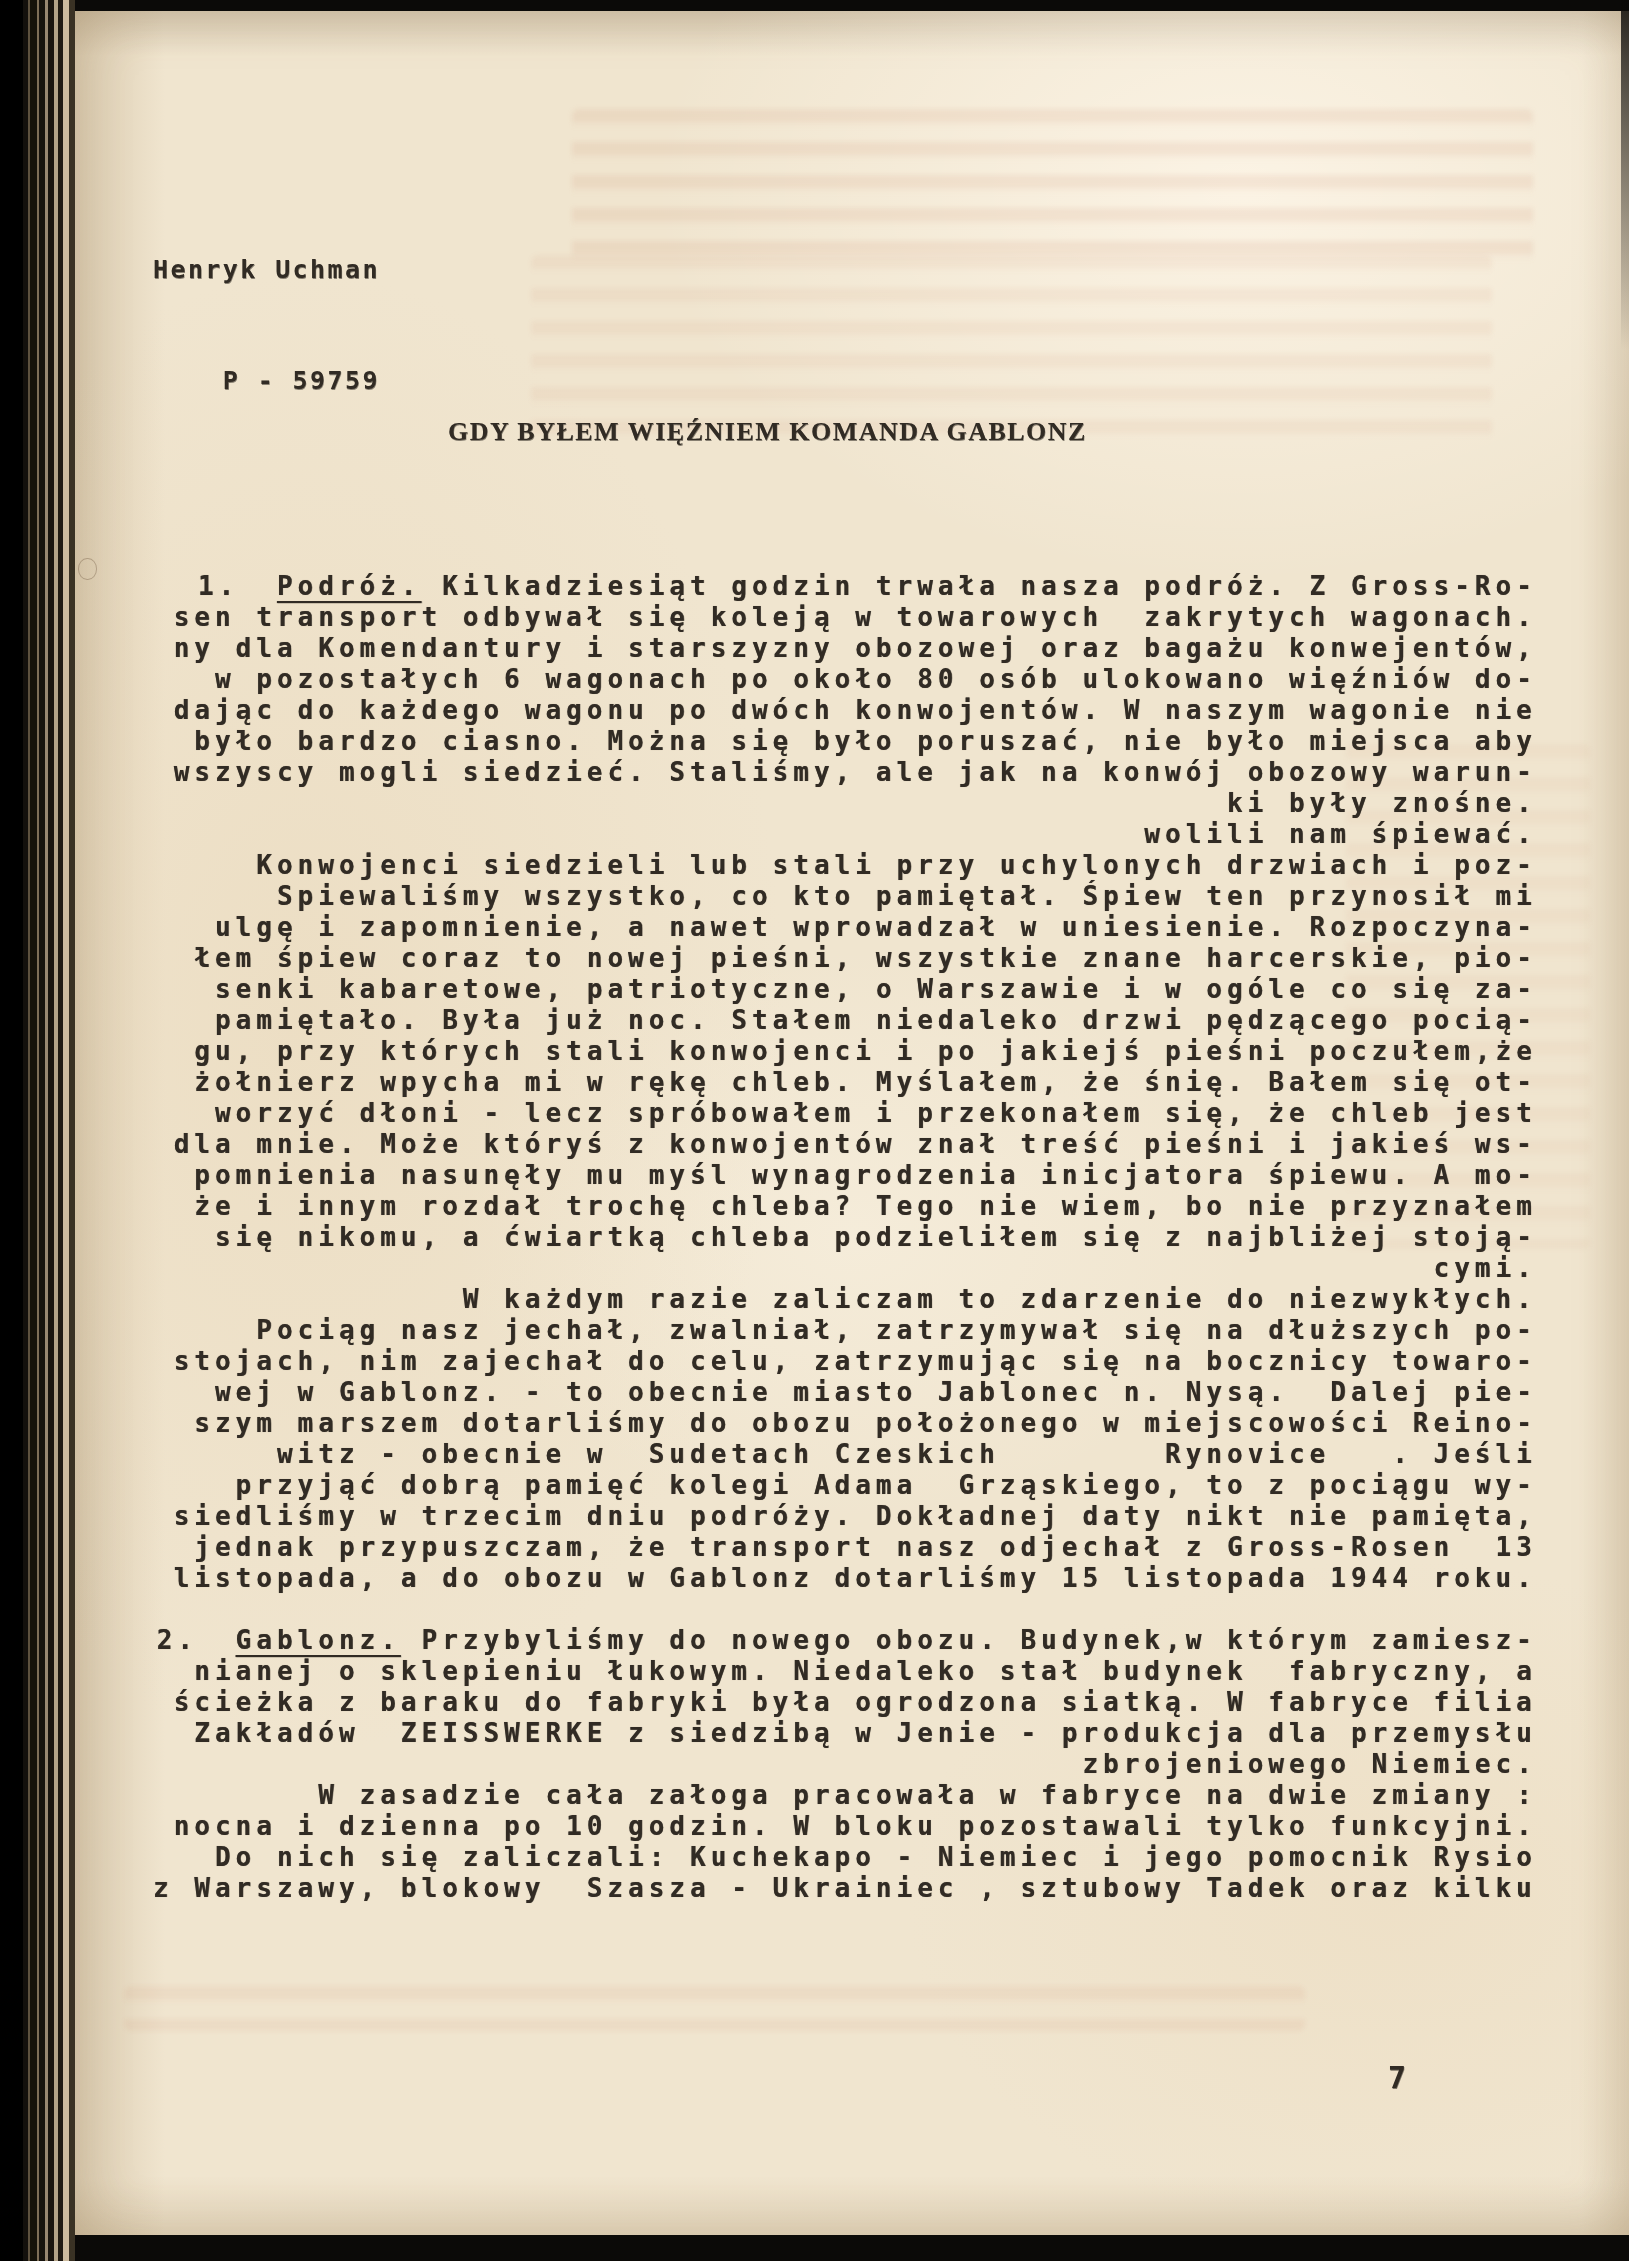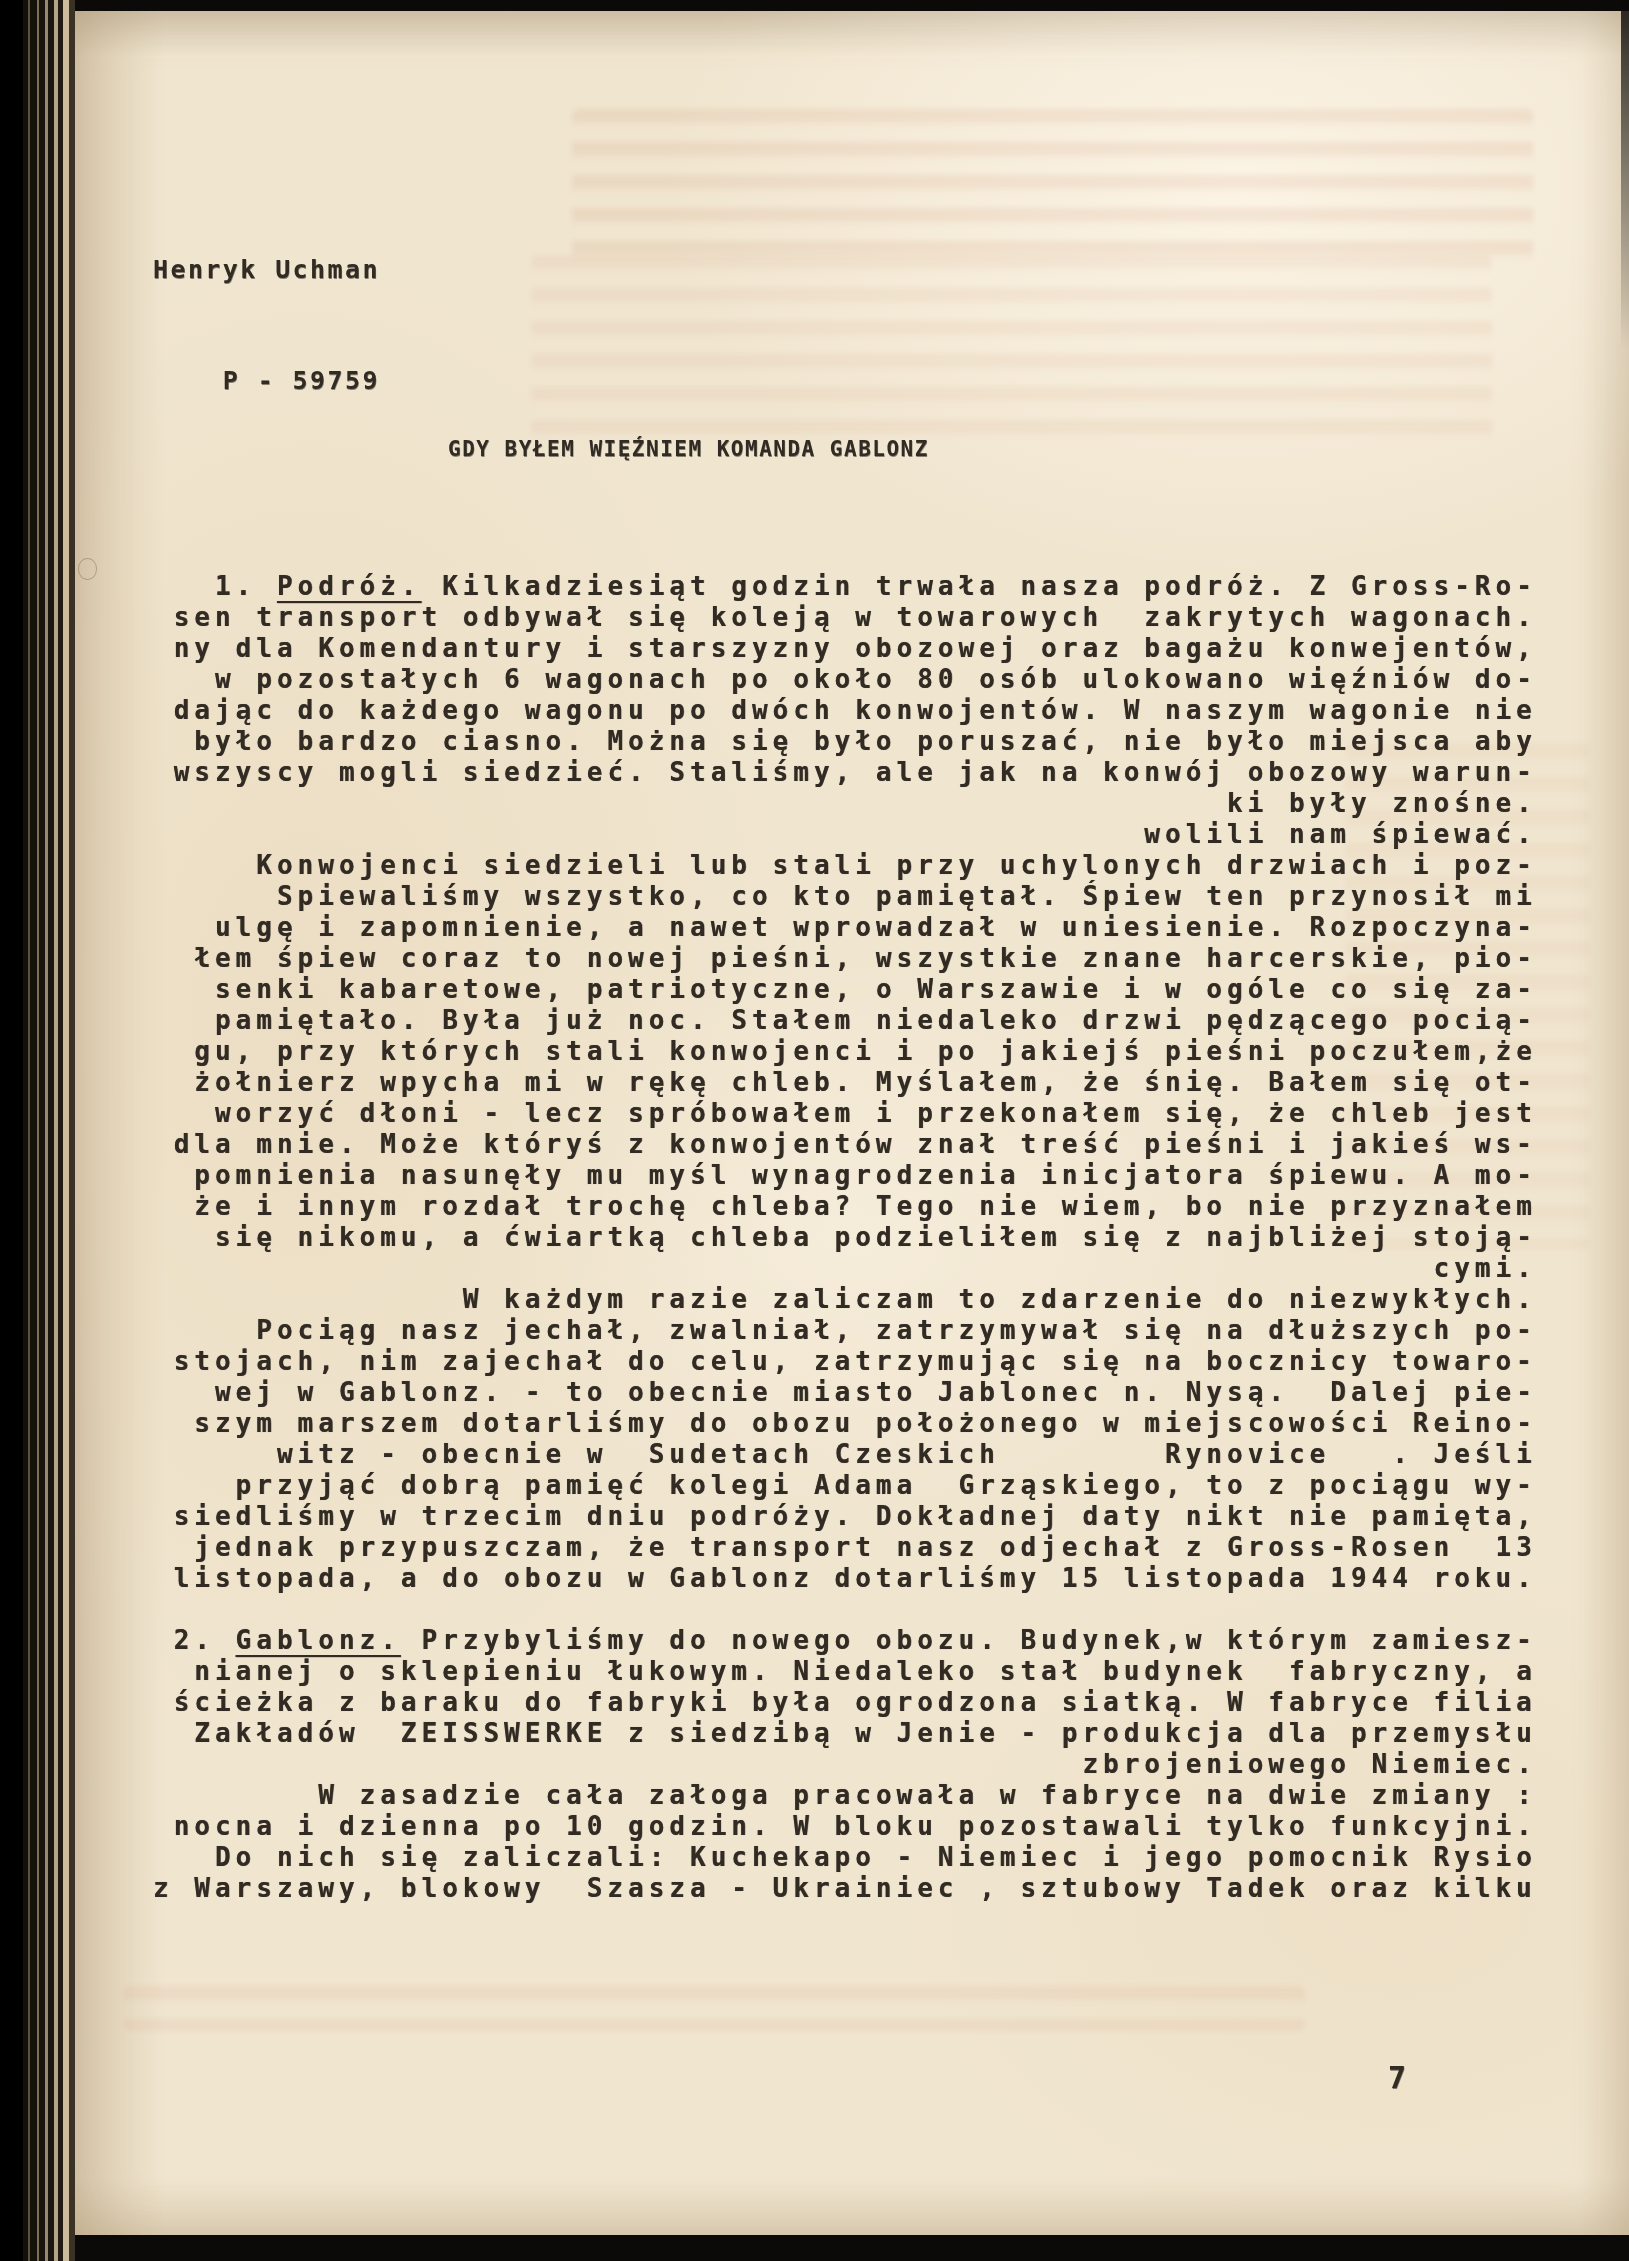--- a/index.html
+++ b/index.html
@@ -61,35 +61,37 @@
   .ink { color: #312b24; font-weight: bold; }
 
   .author {
     position: absolute; left: 78px; top: 166px;
     font-size: 25px; line-height: 37px; letter-spacing: 2.4px;
     white-space: pre;
     text-shadow: 0.5px 0.5px 0 rgba(49,43,36,0.55);
   }
 
   .doc-title {
-    position: absolute; left: 373px; top: 426px;
-    font-size: 21px; letter-spacing: 1.5px; white-space: pre;
+    position: absolute; left: 373px; top: 406px;
+    font-size: 26px; letter-spacing: 1.5px; white-space: pre;
     text-shadow: 0.5px 0.5px 0 rgba(49,43,36,0.55);
+    font-family: Liberation Serif, serif;
   }
 
   .doc-body {
     position: absolute; left: 78px; top: 560px;
     font-size: 26px; line-height: 31px; letter-spacing: 5px;
     text-shadow: 0.4px 0.4px 0 rgba(49,43,36,0.5), 0 0 0.8px rgba(49,43,36,0.35);
   }
   .tline { white-space: pre; height: 31px; }
   .tline .u {
     text-decoration: underline;
     text-decoration-thickness: 2.4px;
     text-underline-offset: 5.7px;
+    margin-left: 17px;
   }
 
   .page-num {
     position: absolute; left: 1313px; top: 2049px;
     font-size: 30px; letter-spacing: 1.6px;
     text-shadow: 0.5px 0.5px 0 rgba(49,43,36,0.6);
   }
 
   .pencil-mark {
     position: absolute; left: 3.3px; top: 547px;

